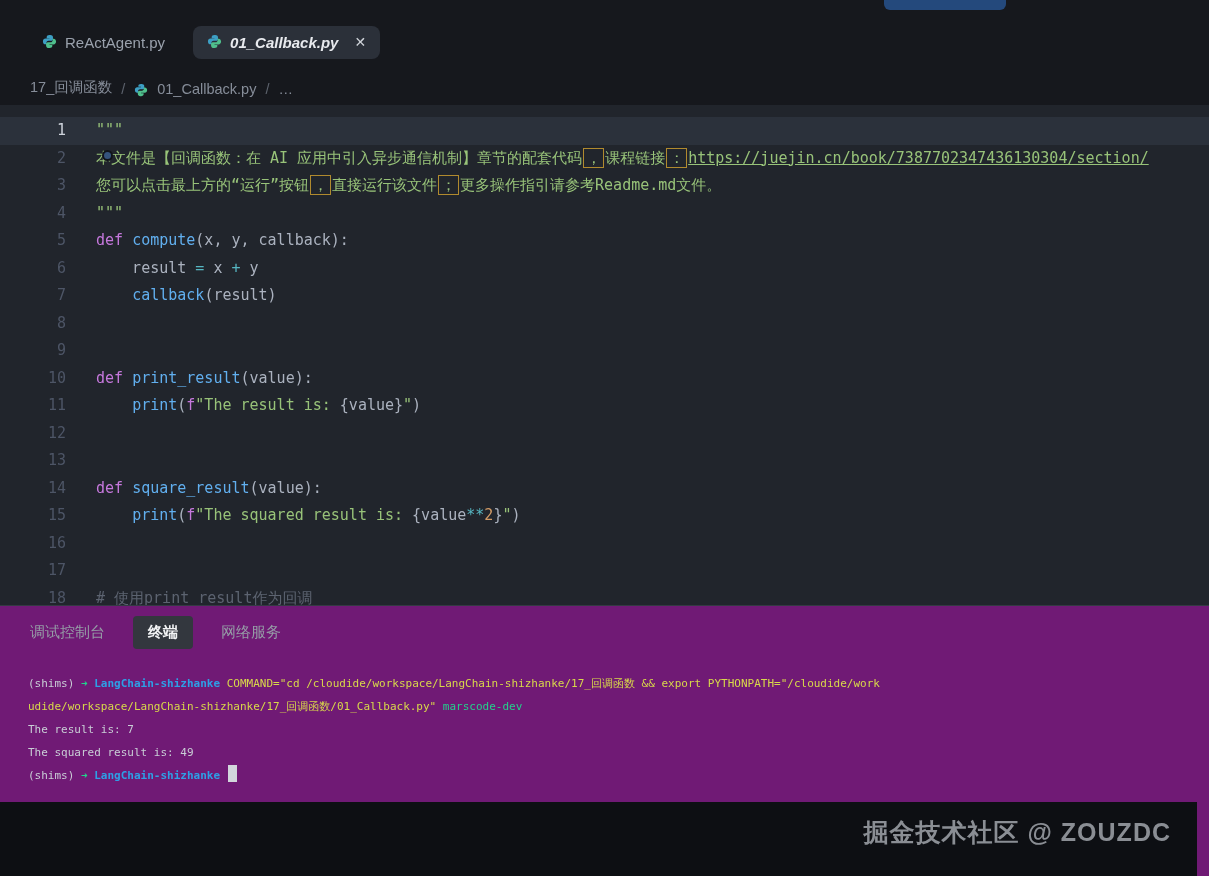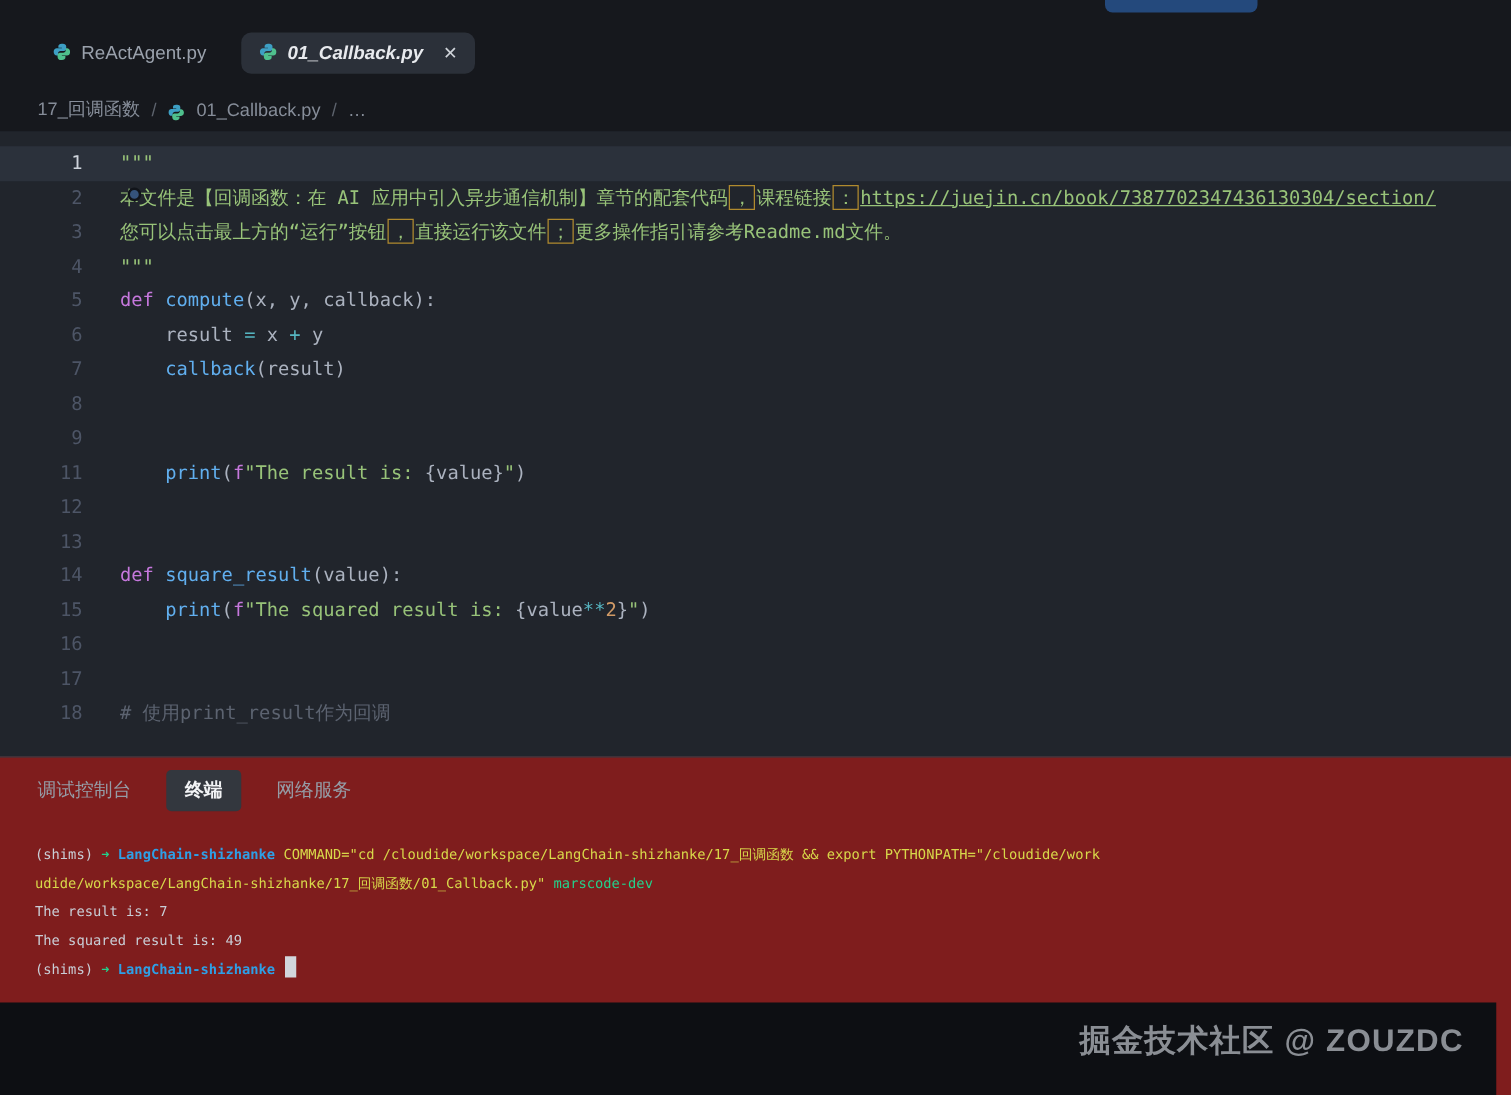--- a/index.html
+++ b/index.html
@@ -53,21 +53,21 @@
   .tk.box     { border:1px solid #b08a2e; padding:0 2px; margin:0 1px; }
   .tk.link    { text-decoration:underline; }
   .pointer-dot {
     position:absolute; left:102px; top:45px; width:11px; height:11px; border-radius:50%;
     background:#35537c; border:2px solid #11141a;
   }
 
   
   .panel {
     position:absolute; top:605px; left:0; width:1209px; height:271px;
-    background:#7f1d1d; border-top:1px solid #343a43;
+    background:#701a75; border-top:1px solid #343a43;
   }
   .panel-tabs { display:flex; align-items:center; gap:28px; height:52px; padding-left:30px; }
   .panel-tab { font-size:15px; color:#959ca6; cursor:default; }
   .panel-tab.active { background:#33373e; color:#f2f3f5; font-weight:700; padding:7px 15px; border-radius:4px; }
 
   .terminal {
     padding:14px 0 0 28px;
     font-family:"DejaVu Sans Mono","Liberation Mono",monospace;
     font-size:11px; line-height:23px; color:#c9ced6;
   }
@@ -133,20 +133,21 @@
     <div>
         <div class="code-line current"><span class="gutter">1</span><span class="code"><span class="tk str">"""</span></span></div>
         <div class="code-line"><span class="gutter">2</span><span class="code"><span class="tk str">本文件是【回调函数：在 AI 应用中引入异步通信机制】章节的配套代码</span><span class="tk str box">，</span><span class="tk str">课程链接</span><span class="tk str box">：</span><span class="tk str link">https://juejin.cn/book/7387702347436130304/section/</span></span></div>
         <div class="code-line"><span class="gutter">3</span><span class="code"><span class="tk str">您可以点击最上方的“运行”按钮</span><span class="tk str box">，</span><span class="tk str">直接运行该文件</span><span class="tk str box">；</span><span class="tk str">更多操作指引请参考Readme.md文件。</span></span></div>
         <div class="code-line"><span class="gutter">4</span><span class="code"><span class="tk str">"""</span></span></div>
         <div class="code-line"><span class="gutter">5</span><span class="code"><span class="tk kw">def</span><span class="tk plain"> </span><span class="tk fn">compute</span><span class="tk plain">(x, y, callback):</span></span></div>
         <div class="code-line"><span class="gutter">6</span><span class="code"><span class="tk plain">    result </span><span class="tk op">=</span><span class="tk plain"> x </span><span class="tk op">+</span><span class="tk plain"> y</span></span></div>
         <div class="code-line"><span class="gutter">7</span><span class="code"><span class="tk plain">    </span><span class="tk fn">callback</span><span class="tk plain">(result)</span></span></div>
         <div class="code-line"><span class="gutter">8</span><span class="code"></span></div>
         <div class="code-line"><span class="gutter">9</span><span class="code"></span></div>
+        <div class="code-line"><span class="gutter">10</span><span class="code"><span class="tk kw">def</span><span class="tk plain"> </span><span class="tk fn">print_result</span><span class="tk plain">(value):</span></span></div>
         <div class="code-line"><span class="gutter">11</span><span class="code"><span class="tk plain">    </span><span class="tk fn">print</span><span class="tk plain">(</span><span class="tk kw">f</span><span class="tk str">"The result is: </span><span class="tk plain">{value}</span><span class="tk str">"</span><span class="tk plain">)</span></span></div>
         <div class="code-line"><span class="gutter">12</span><span class="code"></span></div>
         <div class="code-line"><span class="gutter">13</span><span class="code"></span></div>
         <div class="code-line"><span class="gutter">14</span><span class="code"><span class="tk kw">def</span><span class="tk plain"> </span><span class="tk fn">square_result</span><span class="tk plain">(value):</span></span></div>
         <div class="code-line"><span class="gutter">15</span><span class="code"><span class="tk plain">    </span><span class="tk fn">print</span><span class="tk plain">(</span><span class="tk kw">f</span><span class="tk str">"The squared result is: </span><span class="tk plain">{value</span><span class="tk op">**</span><span class="tk num">2</span><span class="tk plain">}</span><span class="tk str">"</span><span class="tk plain">)</span></span></div>
         <div class="code-line"><span class="gutter">16</span><span class="code"></span></div>
         <div class="code-line"><span class="gutter">17</span><span class="code"></span></div>
         <div class="code-line"><span class="gutter">18</span><span class="code"><span class="tk comment"># 使用print_result作为回调</span></span></div>
       </div>
     <div class="pointer-dot"></div>

